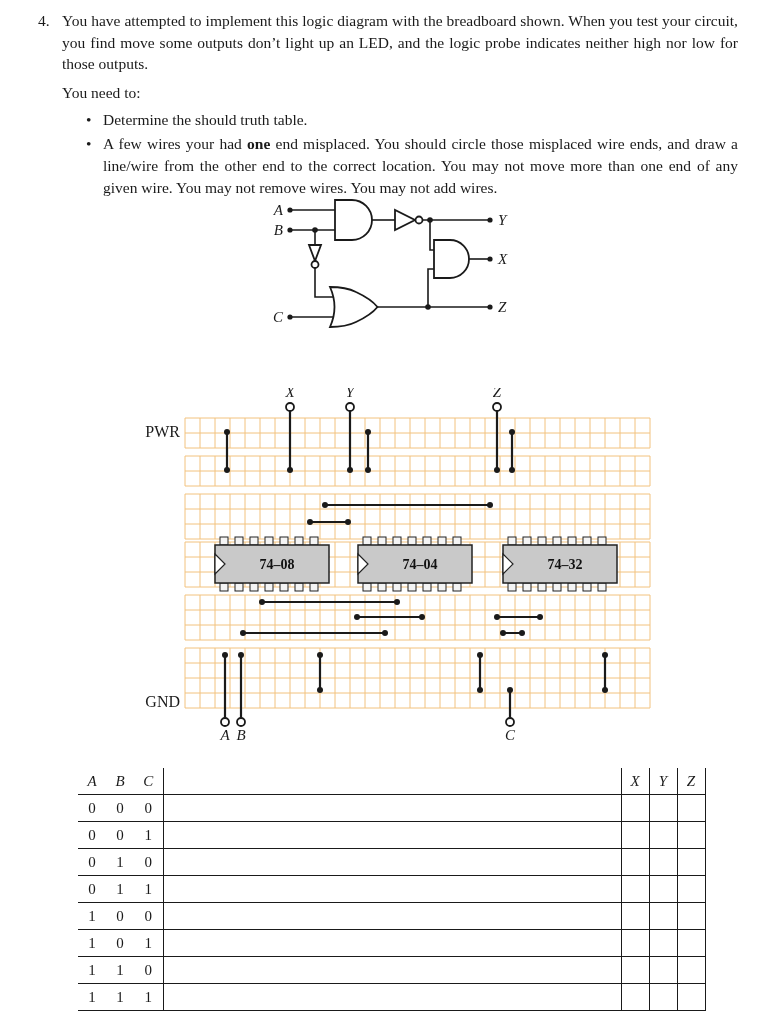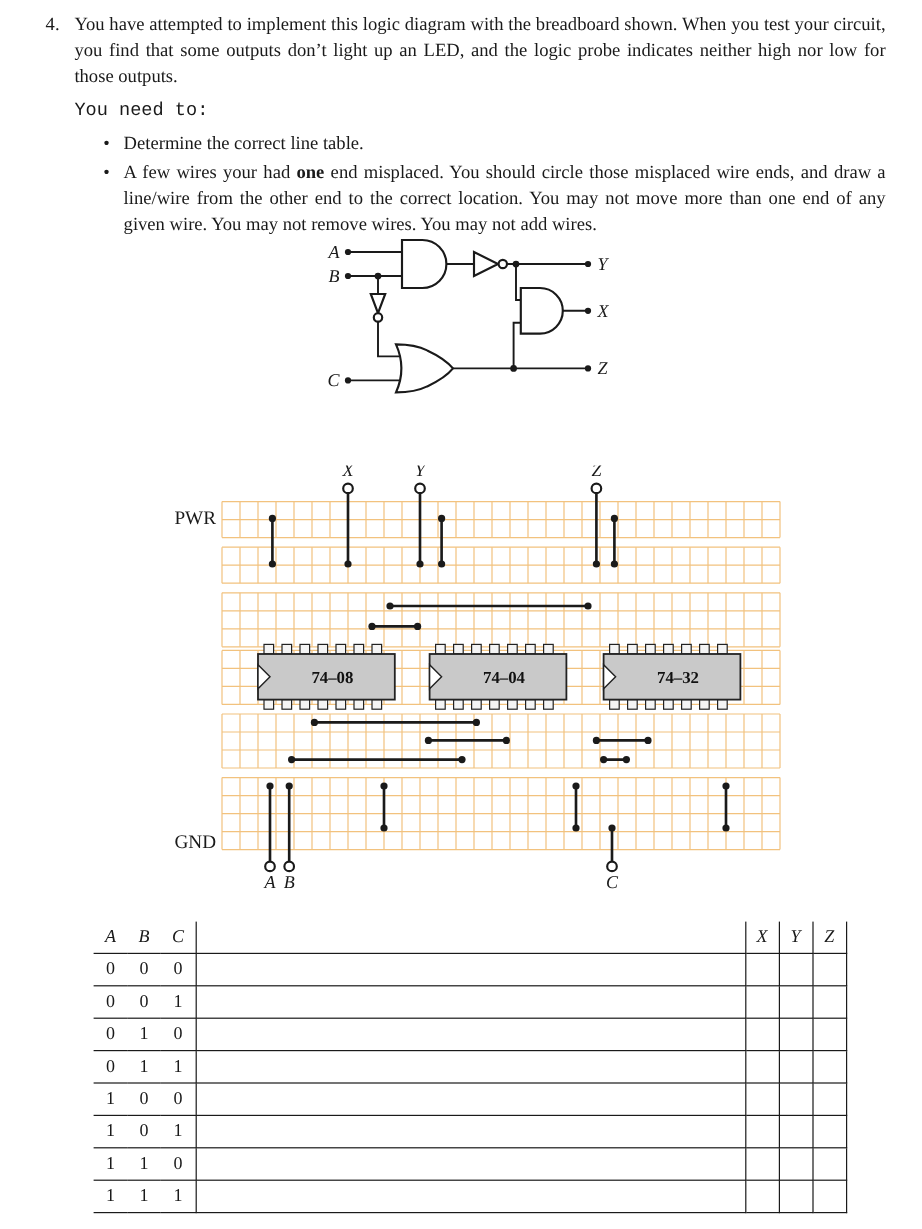--- a/index.html
+++ b/index.html
@@ -2,21 +2,21 @@
 <html><head>
 <meta charset="utf-8">
 <style>
   html,body{margin:0;padding:0;background:#ffffff;}
   .page{position:relative;width:768px;height:1024px;background:#fff;overflow:hidden;
         font-family:"Liberation Serif", serif;color:#1a1a1a;}
   .problem{position:absolute;top:10px;left:38px;width:700px;font-size:15.5px;line-height:1.40;}
   .prow{display:flex;}
   .pnum{width:24px;flex:none;}
   .ptext{flex:1;text-align:justify;}
-  .need{margin-top:7px;margin-left:24px;font-family:Liberation Mono, monospace;}
+  .need{margin-top:7px;margin-left:24px;}
   .bullets{margin:5px 0 0 48px;padding:0;list-style:none;width:652px;}
   .bullets li{position:relative;padding-left:17px;text-align:justify;margin-bottom:3px;}
   .bullet-glyph{position:absolute;left:0;top:0;}
   svg text{font-family:"Liberation Serif", serif;}
   .logic-svg{position:absolute;left:250px;top:192px;}
   .bb-svg{position:absolute;left:130px;top:388px;}
   .gate{fill:#ffffff;stroke:#1a1a1a;stroke-width:1.8;}
   .wireln{stroke:#1a1a1a;stroke-width:1.6;fill:none;}
   .lbl{font-size:15px;font-style:italic;fill:#1a1a1a;}
   .blbl{font-size:15px;fill:#1a1a1a;font-style:italic;}
@@ -29,27 +29,27 @@
   .rsep{border-right:1px solid #1a1a1a;}
 </style>
 </head>
 <body>
 
 <div class="page">
 
   <div class="problem">
     <div class="prow">
       <span class="pnum">4.</span>
-      <div class="ptext">You have attempted to implement this logic diagram with the breadboard shown. When you test your circuit, you find that some outputs don’t light up an LED, and the logic probe indicates neither high nor low for those outputs.</div>
+      <div class="ptext">You have attempted to implement this logic diagram with the breadboard shown. When you test your circuit, you find move some outputs don’t light up an LED, and the logic probe indicates neither high nor low for those outputs.</div>
     </div>
     <div class="need">You need to:</div>
     <ul class="bullets">
       <li>
         <span class="bullet-glyph">•</span>
-        <span>Determine the correct line table.</span>
+        <span>Determine the should truth table.</span>
       </li>
       <li>
         <span class="bullet-glyph">•</span>
         <span>A few wires your had </span><b>one</b><span> end misplaced. You should circle those misplaced wire ends, and draw a line/wire from the other end to the correct location. You may not move more than one end of any given wire. You may not remove wires. You may not add wires.</span>
       </li>
     </ul>
   </div>
 
   <svg class="logic-svg" width="280" height="145" viewBox="0 0 280 145">
     <g>

